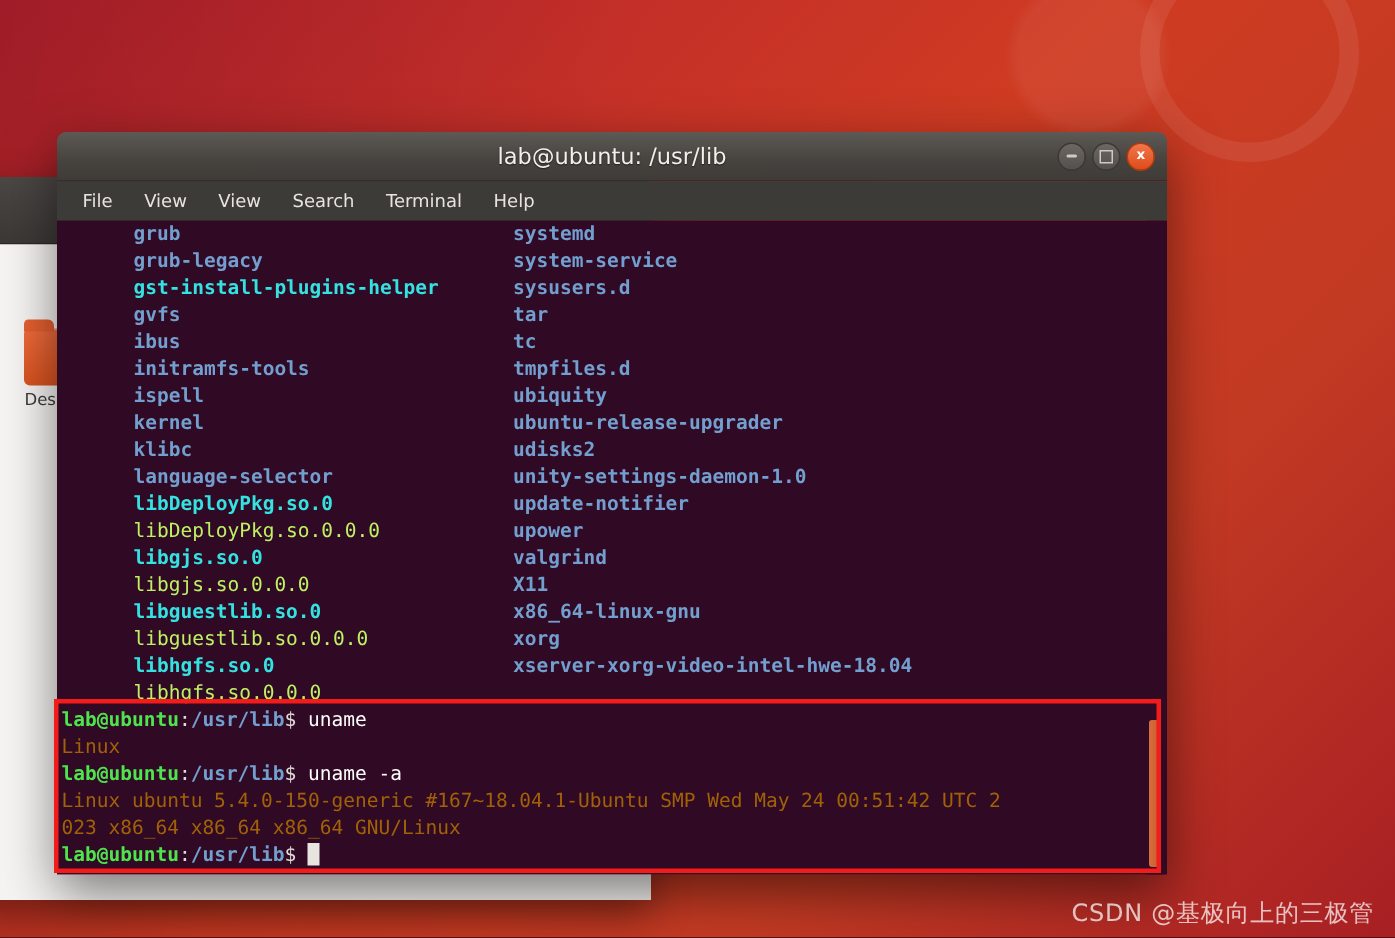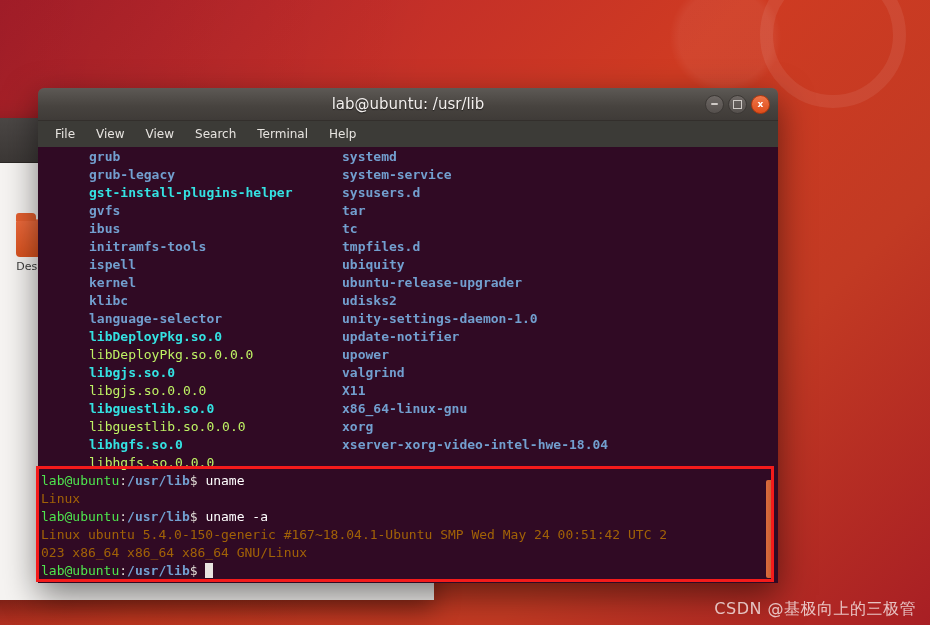--- a/index.html
+++ b/index.html
@@ -222,21 +222,21 @@
   .file { color: #bef264; }
 
   #cmd-area {
     position: absolute;
     left: 3px;
     top: 325px;
     right: 14px;
     white-space: pre;
   }
   .cline { height: 18px; }
-  .p-user { color: #4ee44e; font-weight: normal; }
+  .p-user { color: #4ee44e; font-weight: bold; }
   .p-colon { color: #e0dcd6; }
   .p-path { color: #729fcf; font-weight: bold; }
   .p-dollar { color: #e0dcd6; }
   .p-cmd { color: #ffffff; }
   .out { color: #a16207; }
   .cursor {
     display: inline-block;
     width: 8px;
     height: 15px;
     background: #e8e4e0;

